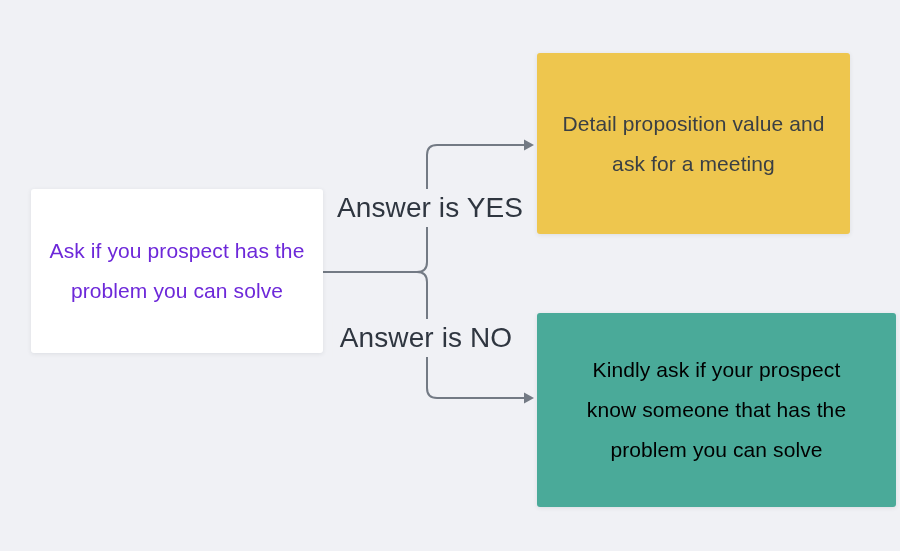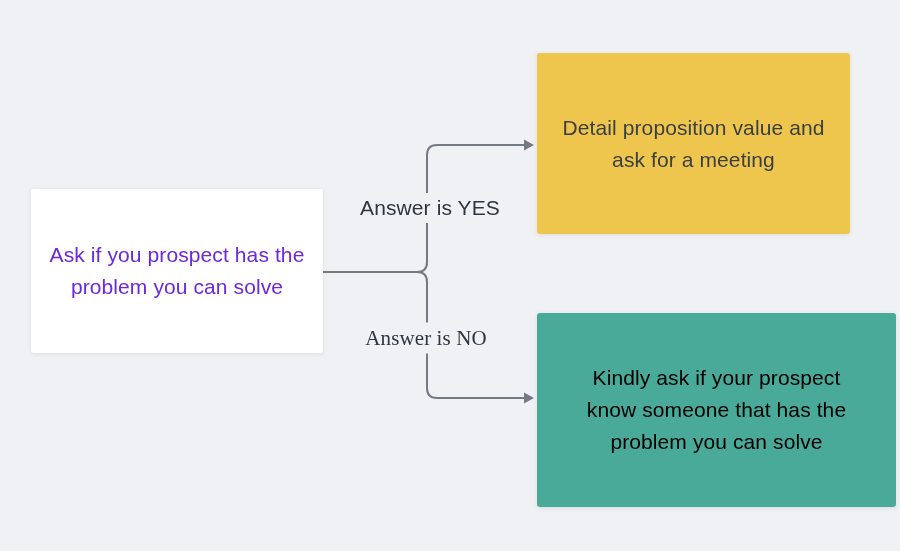--- a/index.html
+++ b/index.html
@@ -30,21 +30,21 @@
     align-items: center;
     justify-content: center;
     text-align: center;
     border-radius: 3px;
     box-shadow: 0 1px 4px rgba(45, 55, 65, 0.10);
     cursor: default;
   }
   .node-text {
     white-space: pre-line;
     font-size: 21px;
-    line-height: 32px;
+    line-height: 40px;
     font-weight: 500;
     letter-spacing: 0.1px;
     padding: 0 14px;
   }
   .node-ask {
     left: 31px;
     top: 189px;
     width: 292px;
     height: 164px;
     background: #ffffff;
@@ -65,28 +65,28 @@
     height: 194px;
     background: #4aaa99;
     color: #000000;
     margin-top: 12px;
   }
   .edge-label {
     position: absolute;
     transform: translate(-50%, -50%);
     background: #f0f1f5;
     color: #2f3640;
-    font-size: 21px;
+    font-size: 28px;
     font-weight: 500;
     letter-spacing: 0.1px;
     padding: 3px 7px;
     white-space: nowrap;
   }
   .edge-label-yes { left: 430px; top: 208px; }
-  .edge-label-no  { left: 426px; top: 338px; font-family: Liberation Serif, serif; }
+  .edge-label-no  { left: 426px; top: 338px; }
 </style>
 </head>
 <body>
 
 <div class="canvas">
 
   <svg class="connector-layer" width="900" height="551" viewBox="0 0 900 551" xmlns="http://www.w3.org/2000/svg">
     <path d="M 323 272 L 417 272 Q 427 272 427 262 L 427 155 Q 427 145 437 145 L 527 145" fill="none" stroke="#737a84" stroke-width="2" stroke-linecap="round"></path>
     <polygon points="524,139.5 534,145 524,150.5" fill="#737a84"></polygon>
     <path d="M 323 272 L 417 272 Q 427 272 427 282 L 427 388 Q 427 398 437 398 L 527 398" fill="none" stroke="#737a84" stroke-width="2" stroke-linecap="round"></path>

